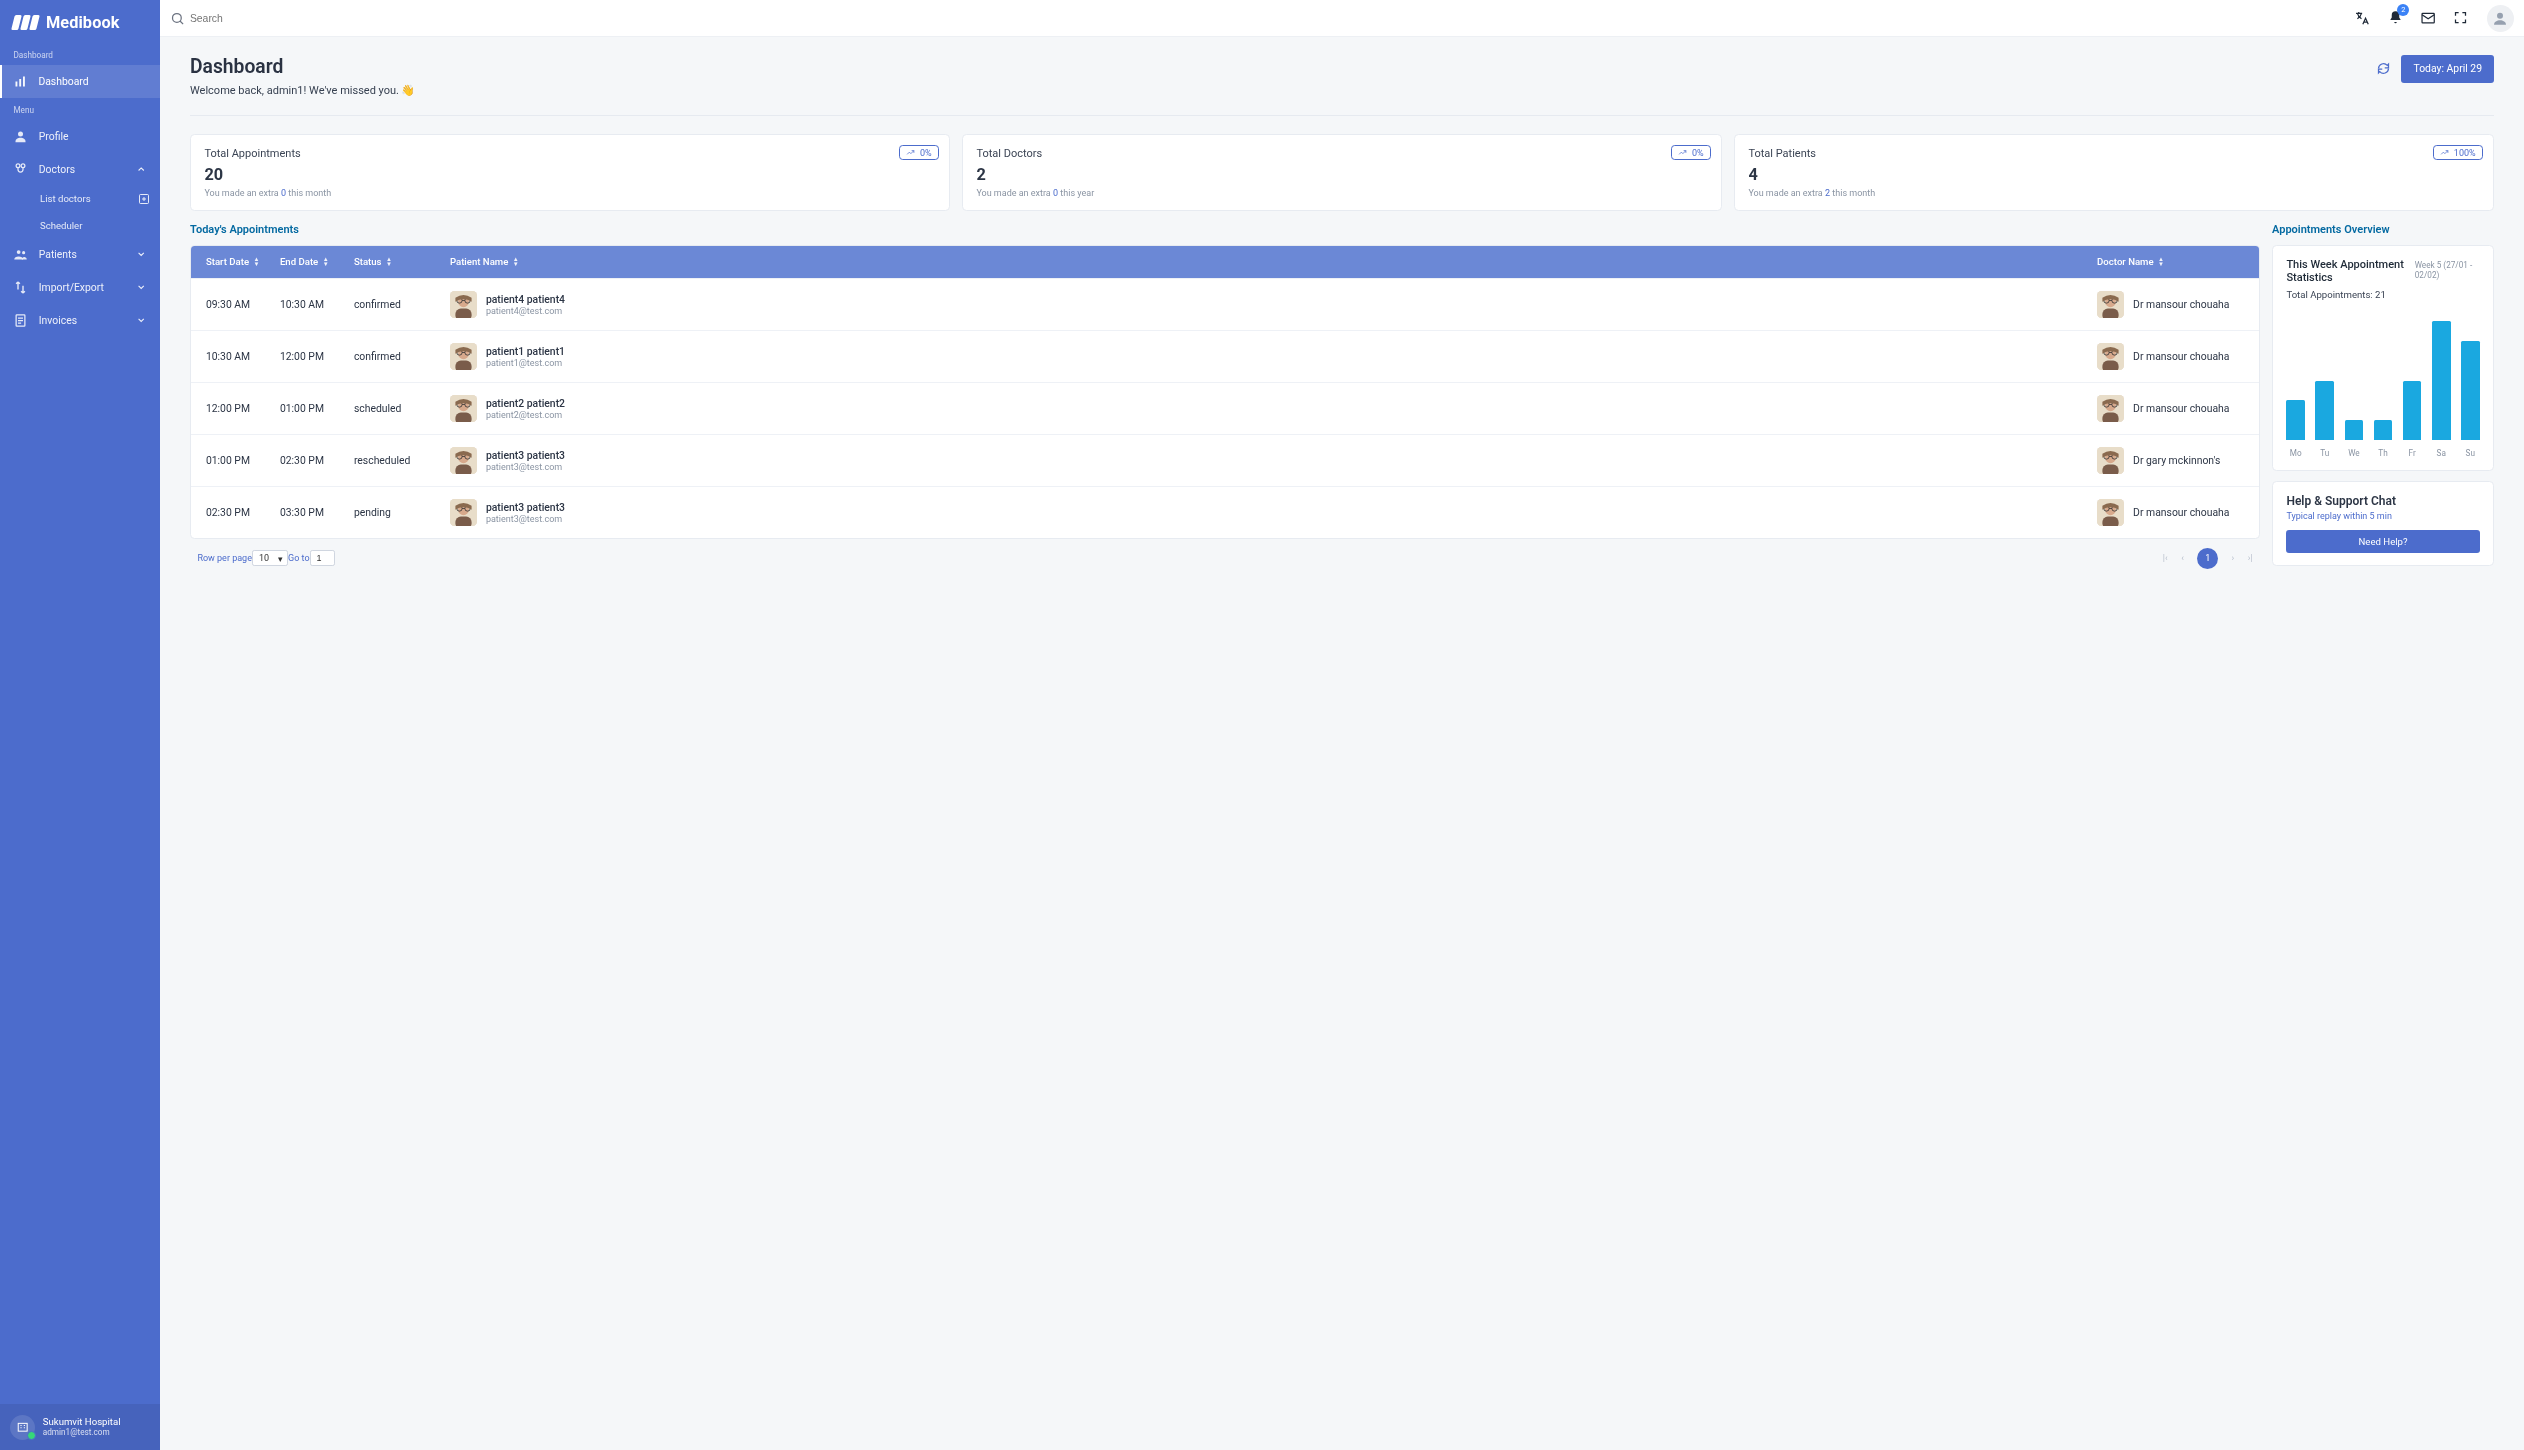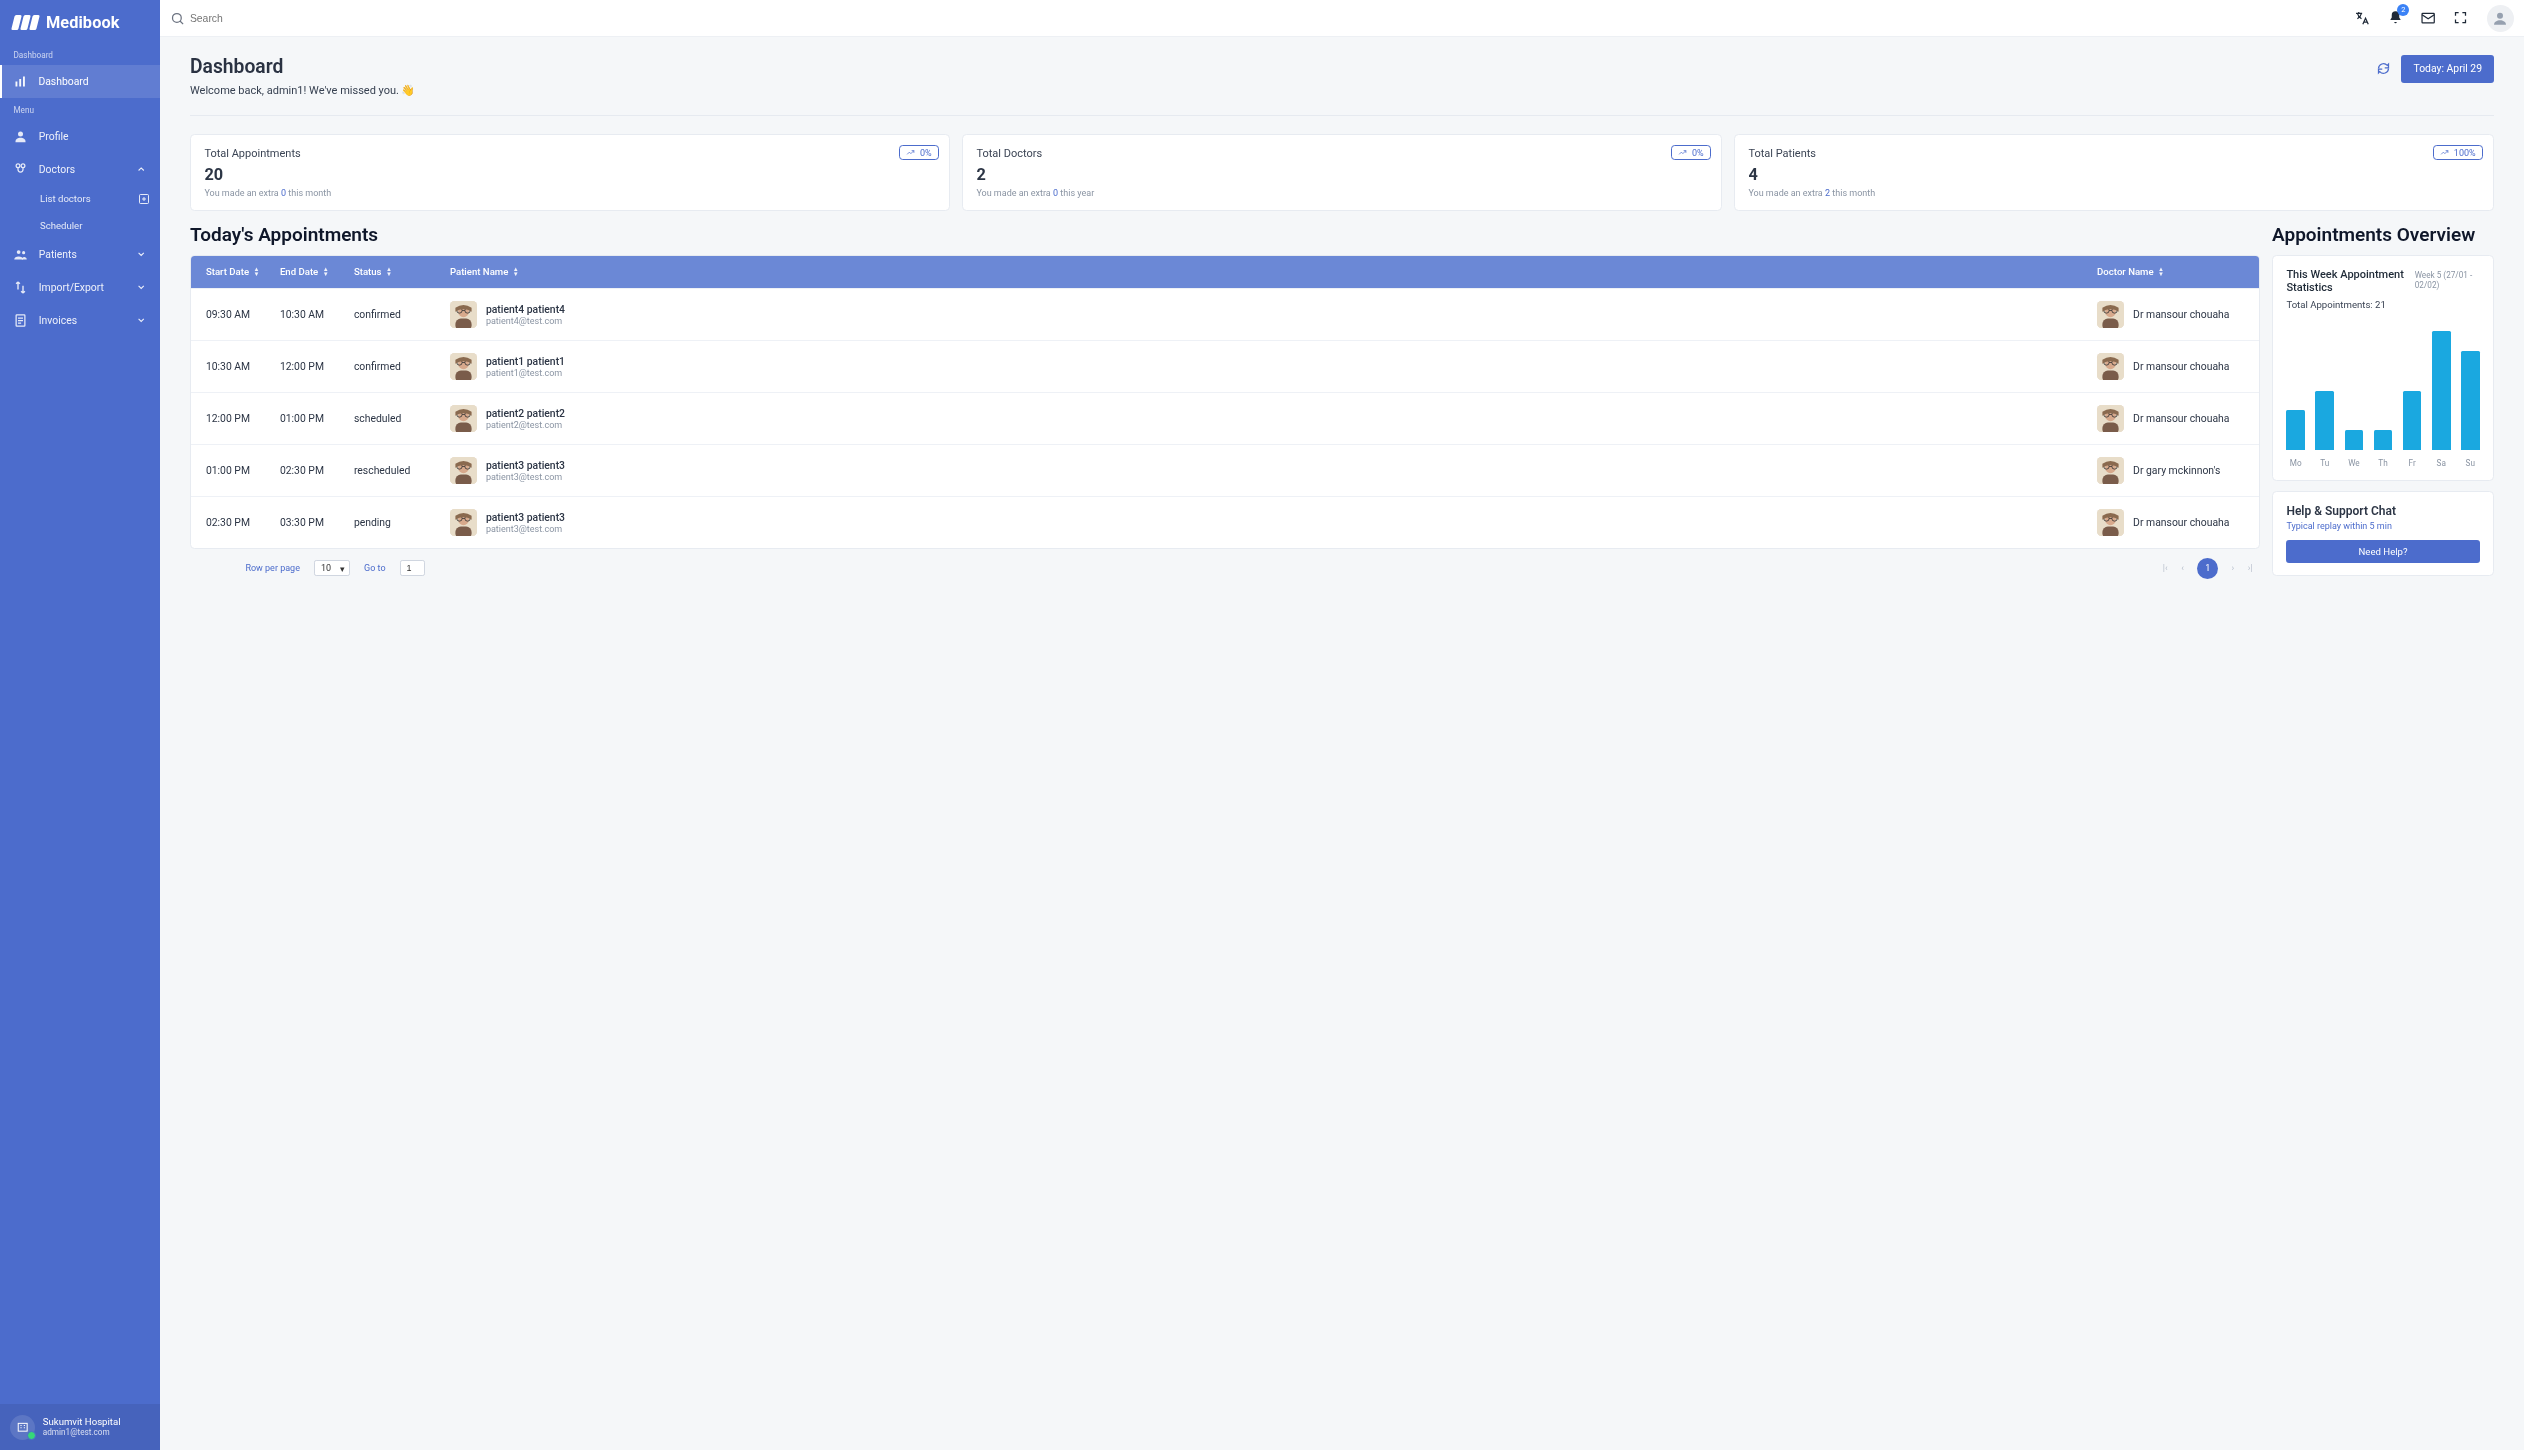--- a/index.html
+++ b/index.html
@@ -49,21 +49,21 @@
   .card { background:#fff; border:0.7px solid #e7ebf1; border-radius:4.5px; padding:12px 13.4px; }
   .stat-card { flex:1; position:relative; }
   .stat-title { color:#3b4454; font-size:11px;}
   .stat-value { font-size:16.3px; font-weight:700; margin-top:4.5px; color:#2c3545;}
   .stat-note { font-size:9px; color:#8a94a3; margin-top:4.5px;}
   .stat-note .hl { color:#4c6ccc; }
   .pct-badge { position:absolute; top:10.4px; right:10.4px; border:0.7px solid #4c6ccc; color:#4c6ccc; font-size:9px; padding:1.5px 6px; border-radius:3.7px; display:flex; align-items:center; gap:4.5px;}
 
   
   .row2 { display:flex; gap:12px; margin-top:12px; align-items:flex-start;}
-  .panel-title { font-size:19px; font-weight:600; color:#0f172a; margin-bottom:9px;}
+  .panel-title { font-size:11px; font-weight:600; color:#0369a1; margin-bottom:9px;}
   .appts { flex: 1 1 0; min-width:0;}
   .overview { width: 222px; flex-shrink:0;}
 
   
   .tbl { border:0.7px solid #e7ebf1; border-radius:4.5px; overflow:hidden; background:#fff;}
   .thdr { background:#6b88d6; color:#fff; display:flex; padding:10.4px 10.4px; font-size:9.6px; font-weight:500;}
   .th, .td { padding: 0 4.5px; display:flex; align-items:center;}
   .col-start { width: 74px;}
   .col-end   { width: 74px;}
   .col-stat  { width: 96px;}
@@ -71,21 +71,21 @@
   .col-doc   { width: 156px;}
   .sortic { margin-left:4.5px; display:inline-flex; flex-direction:column; line-height:4.5px; font-size:6px; opacity:0.9;}
   .trow { display:flex; padding:12px 10.4px; border-top:0.7px solid #eef1f6; align-items:center; font-size:10.4px; color:#2c3545;}
   .pat-cell { display:flex; align-items:center; gap:9px;}
   .av { width:27px; height:27px; border-radius:4.5px; background:#e6dccf; overflow:hidden; position:relative;}
   .av svg{ width:100%; height:100%;}
   .pat-name { font-weight:500; color:#2c3545;}
   .pat-mail { font-size:9px; color:#8a94a3;}
   .doc-cell { display:flex; align-items:center; gap:9px;}
 
-  .pager { display:flex; align-items:center; padding:9px 7.4px 3px; font-size:9px; color:#4c6ccc; gap:14px;margin-left:48px;}
+  .pager { display:flex; align-items:center; padding:9px 7.4px 3px; font-size:9px; color:#4c6ccc; gap:0;}
   .pager .rpp-select { border:0.7px solid #d0d6e0; border-radius:2.2px; padding:2.2px 18px 2.2px 6px; font-size:9px; position:relative; color:#333; background:#fff;}
   .pager .goto-input { border:0.7px solid #d0d6e0; border-radius:2.2px; padding:2.2px 10.4px 2.2px 6px; width:25px; font-size:9px; color:#333; background:#fff;}
   .pager-right { margin-left:auto; display:flex; align-items:center; gap:13.4px; color:#b7bfcc;}
   .page-num { width:21px; height:21px; border-radius:50%; background:#4c6ccc; color:#fff; display:flex; align-items:center; justify-content:center;}
 
   
   .ov-card { margin-bottom:10.4px;}
   .ov-head { display:flex; justify-content:space-between; align-items:baseline;}
   .ov-sub { font-size:9.6px; color:#3b4454; margin-top:4.5px;}
   .ov-week { font-size:8.2px; color:#8a94a3;}

